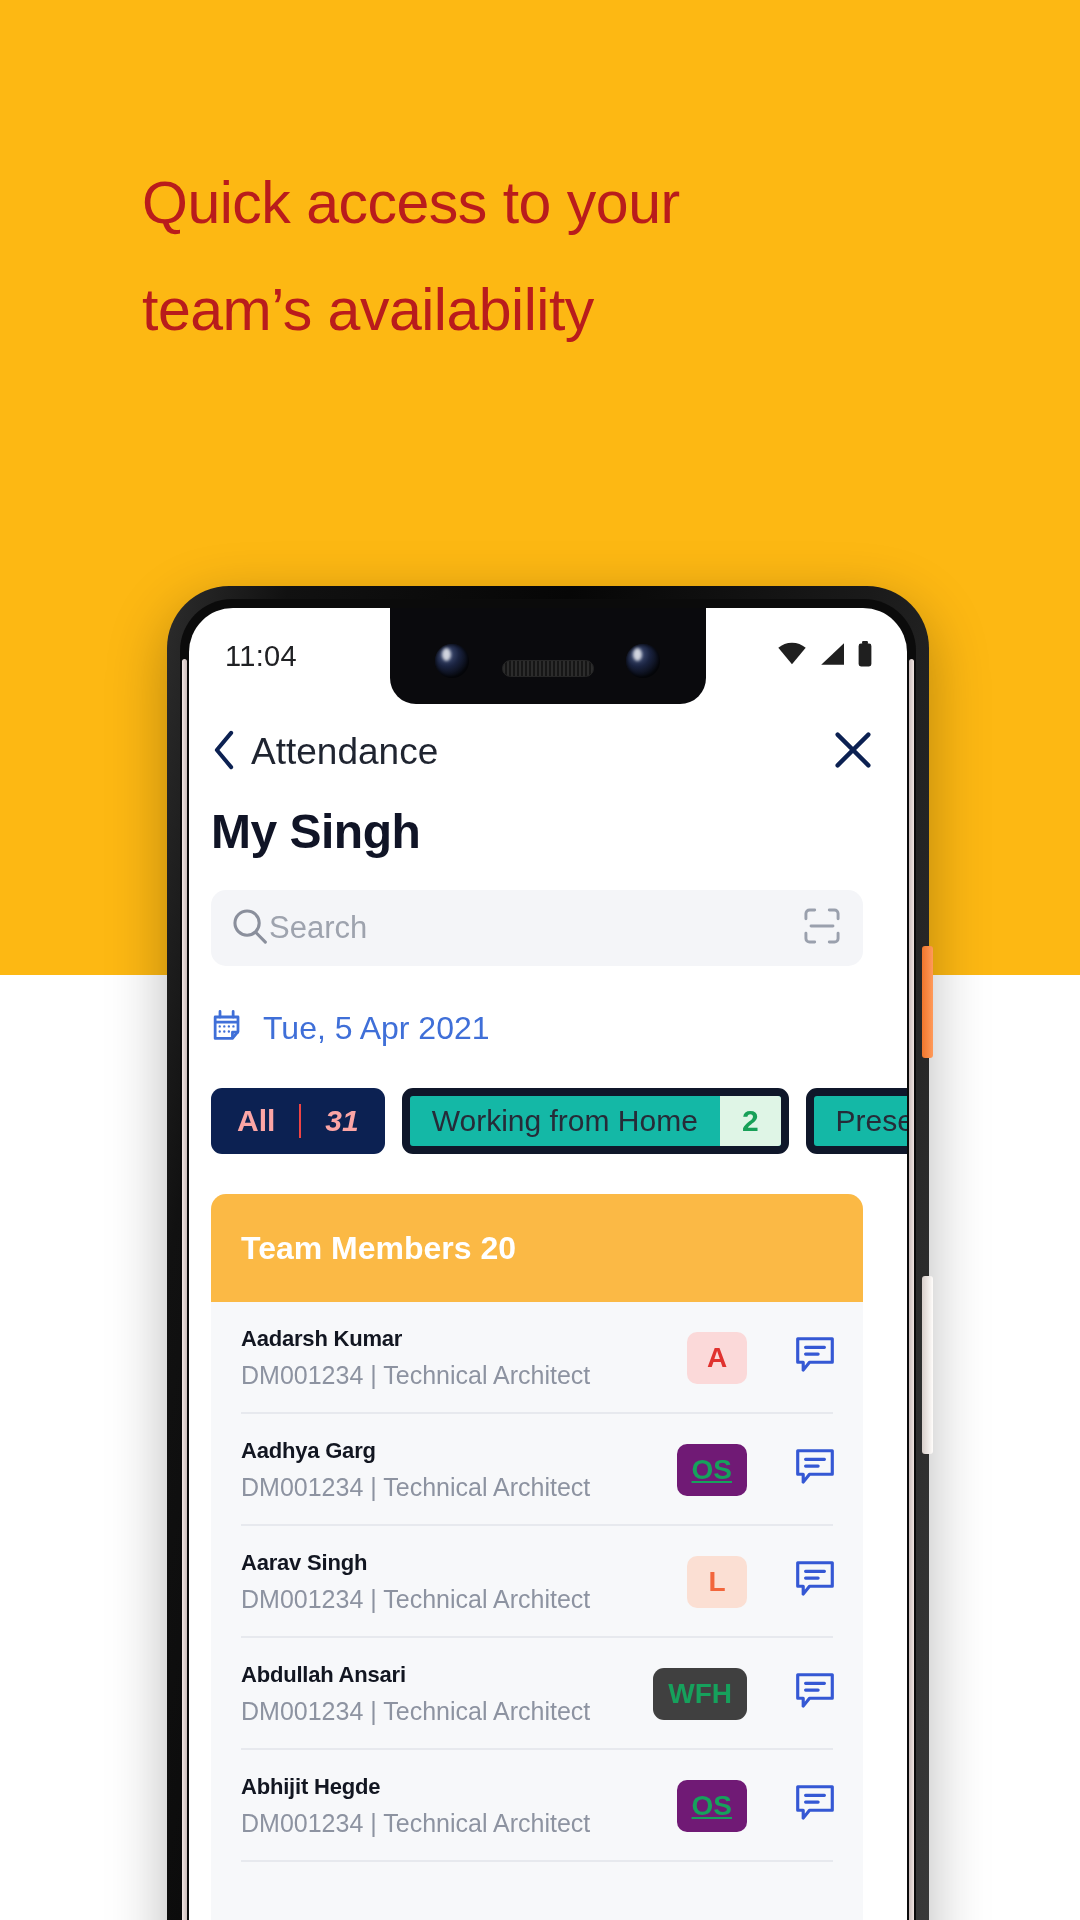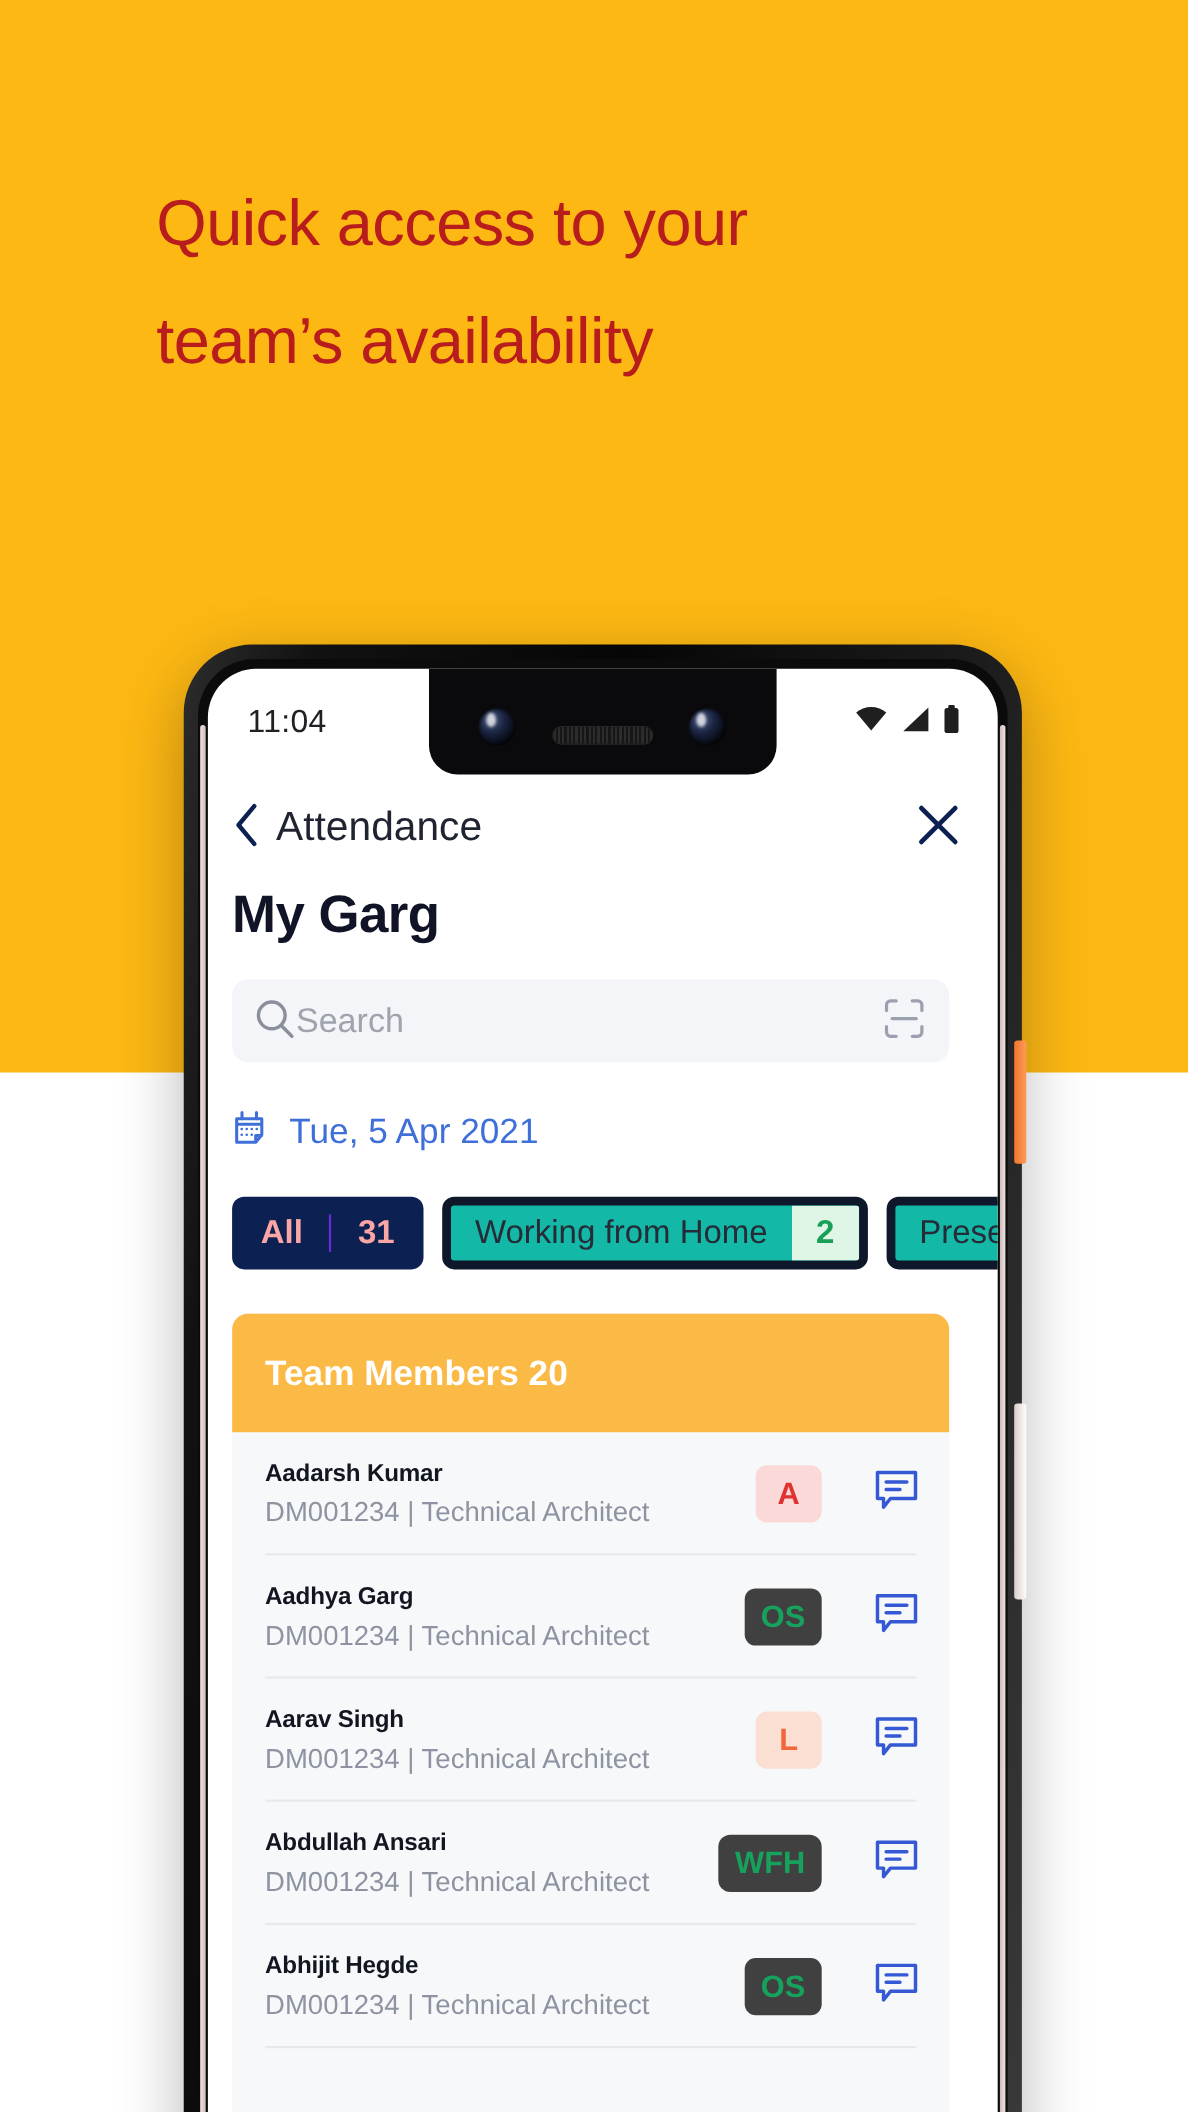--- a/index.html
+++ b/index.html
@@ -149,21 +149,22 @@
     height:66px; display:flex; align-items:center;
     border-radius:11px; overflow:hidden;
     font-size:30px;
   }
   .chip-active {
     background:#0c2152; color:#fca5a5;
   }
   .chip-active .chip-label { padding:0 24px 0 26px; font-weight:bold; }
   .chip-active .chip-count {
     padding:0 26px 0 24px; font-weight:bold;
-    border-left:2px solid #6d28d9;
+    border-left:2px solid #ef4444;
+    font-style:italic;
   }
   .chip-plain {
     background:#14b8a6; border:8px solid #0f172a; color:#262b38;
   }
   .chip-plain .chip-label { padding:0 22px; }
   .chip-plain .chip-count {
     align-self:stretch; display:flex; align-items:center;
     padding:0 22px; background:#dff5e6; color:#18a058; font-weight:bold;
   }
 
@@ -194,21 +195,21 @@
   }
   .row-meta { font-size:25px; color:#8d93a1; }
   .badge {
     min-width:60px; height:52px; padding:0 15px;
     border-radius:10px;
     display:flex; align-items:center; justify-content:center;
     font-size:28px; font-weight:bold;
     margin-right:46px;
   }
   .badge-A   { background:#fbd9d9; color:#e0322f; }
-  .badge-OS  { background:#404040; color:#16a15c; }
+  .badge-OS  { background:#701a75; color:#16a15c;text-decoration:underline; }
   .badge-L   { background:#fbdfd3; color:#f2663c; }
   .badge-WFH { background:#404040; color:#16a15c;border-radius:11px; }
   .chat-btn { margin-right:18px; flex:0 0 auto; }
 </style>
 </head>
 <body>
 
 <div class="promo-band"></div>
 <div class="promo-headline">
   <div>Quick access to your</div>
@@ -262,21 +263,21 @@
           </span>
           <span class="header-title">Attendance</span>
         </div>
         <span>
           <svg width="40" height="40" viewBox="0 0 26 26" fill="none">
             <path d="M3 3 23 23M23 3 3 23" stroke="#0c2152" stroke-width="2.8" stroke-linecap="round"></path>
           </svg>
         </span>
       </div>
 
-      <div class="page-title">My Garg</div>
+      <div class="page-title">My Singh</div>
 
       <div class="searchbar">
         <span>
           <svg width="38" height="38" viewBox="0 0 26 26" fill="none">
             <circle cx="11" cy="11" r="8.3" stroke="#8a8f9c" stroke-width="2.1"></circle>
             <path d="M17.2 17.6 23.5 24" stroke="#8a8f9c" stroke-width="2.1" stroke-linecap="round"></path>
           </svg>
         </span>
         <span class="search-placeholder">Search</span>
         <span>

